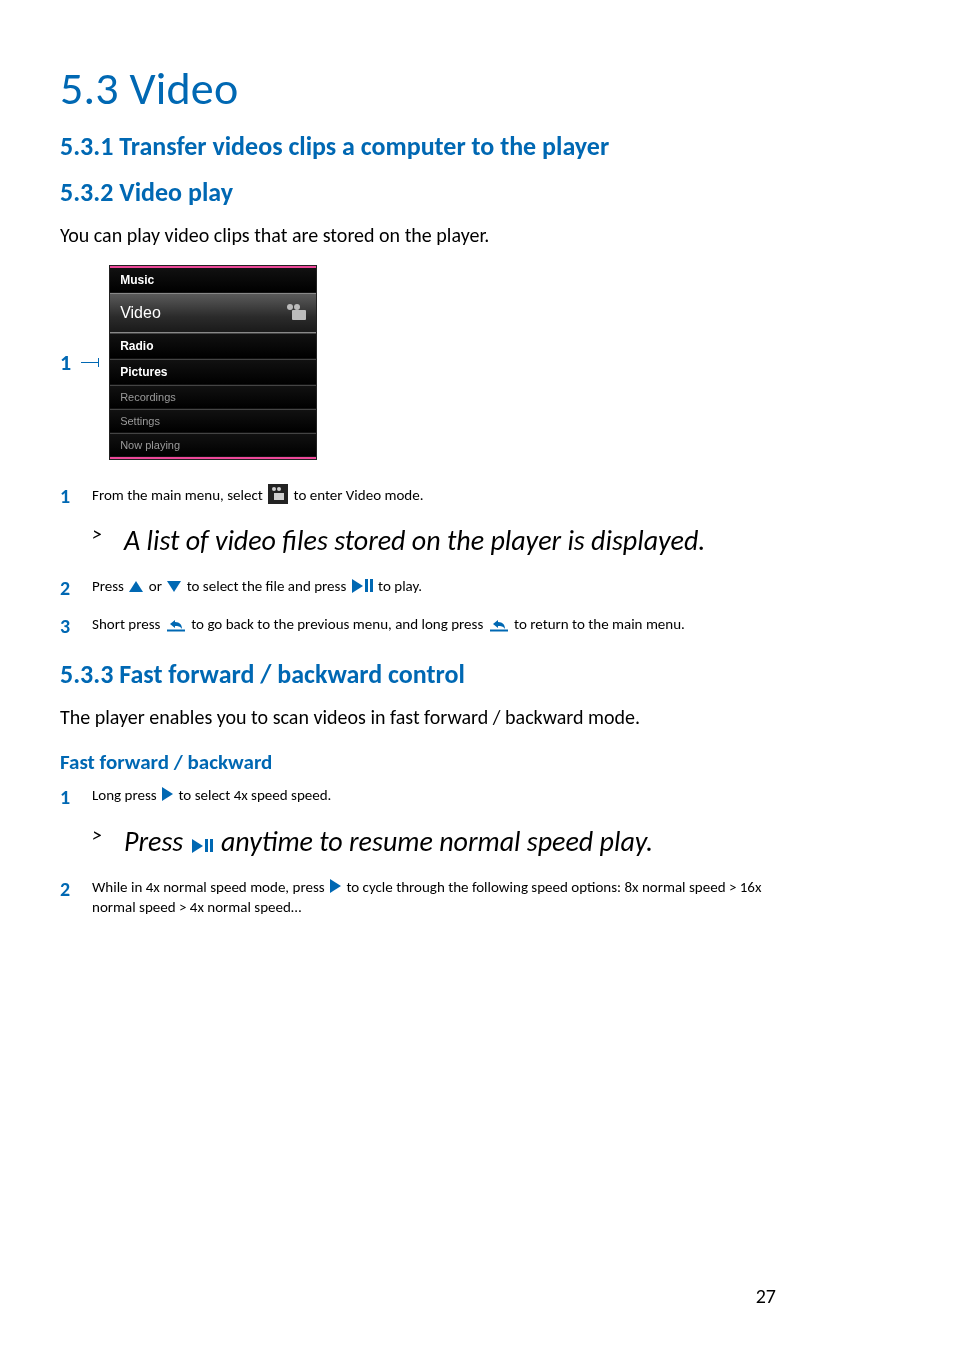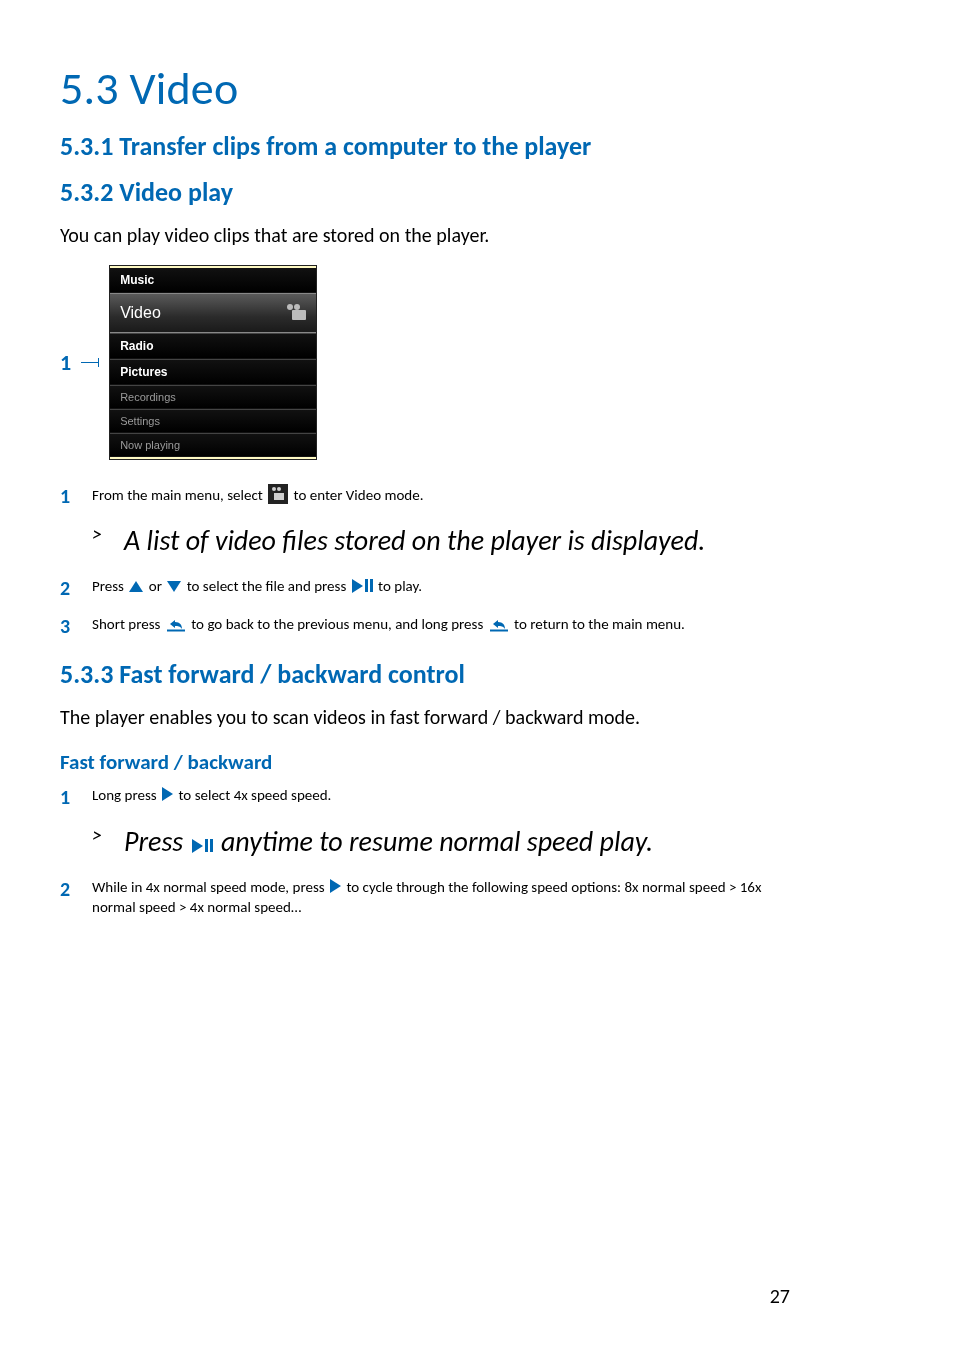--- a/index.html
+++ b/index.html
@@ -53,21 +53,21 @@
   .result-text { font-size: 28px; font-style: italic; color:#000; line-height:1.35; }
   
   .device-wrap { display:flex; align-items:center; gap:10px; margin: 10px 0 24px 0; }
   .callout-num { font-size: 22px; font-weight: 700; color:#0068b3; }
   .callout-line { width: 18px; height: 1px; background:#0068b3; position:relative; }
   .callout-line::before, .callout-line::after { content:""; position:absolute; width:1px; height:8px; background:#0068b3; right:0; }
   .callout-line::before { top:-4px; }
   .callout-line::after { bottom:-4px; }
   .device {
     width: 208px;
-    background: #fef9c3;
+    background: #ec4899;
     border: 1px solid #222;
     padding: 2px 0;
   }
   .menu-item {
     color: #fff;
     font-family: Arial, sans-serif;
     font-size: 12px;
     font-weight: 700;
     padding: 5px 10px;
     border-top: 1px solid #444;
@@ -105,31 +105,31 @@
   .ico-down { width:0; height:0; border-left:7px solid transparent; border-right:7px solid transparent; border-top:11px solid #0068b3; }
   .ico-play { width:0; height:0; border-top:7px solid transparent; border-bottom:7px solid transparent; border-left:11px solid #0068b3; }
   .ico-playpause { display:inline-flex; align-items:center; gap:2px; vertical-align:-2px; margin:0 2px; }
   .ico-playpause .p { width:0; height:0; border-top:7px solid transparent; border-bottom:7px solid transparent; border-left:11px solid #0068b3; }
   .ico-playpause .b1, .ico-playpause .b2 { width:3px; height:13px; background:#0068b3; }
   .ico-back {
     width:20px; height:16px; position:relative; vertical-align:-3px;
   }
   .ico-back svg { position:absolute; inset:0; }
   .page-num {
-    position:absolute; right:48px; bottom:42px; font-size:20px; color:#000;text-align:right;
+    position:absolute; right:62px; bottom:42px; font-size:20px; color:#000;text-align:right;
   }
 </style>
 </head>
 <body>
 
 <div class="page">
 
   <h1 class="section-title">5.3  Video</h1>
 
-  <h2 class="sub-title">5.3.1 Transfer clips from a computer to the player</h2>
+  <h2 class="sub-title">5.3.1 Transfer videos clips a computer to the player</h2>
 
   <h2 class="sub-title">5.3.2 Video play</h2>
   <p class="body-text">You can play video clips that are stored on the player.</p>
 
   <div class="device-wrap">
     <span class="callout-num">1</span>
     <span class="callout-line"></span>
     <div class="device">
       <div class="menu-item first">Music</div>
       <div class="menu-item highlight">

